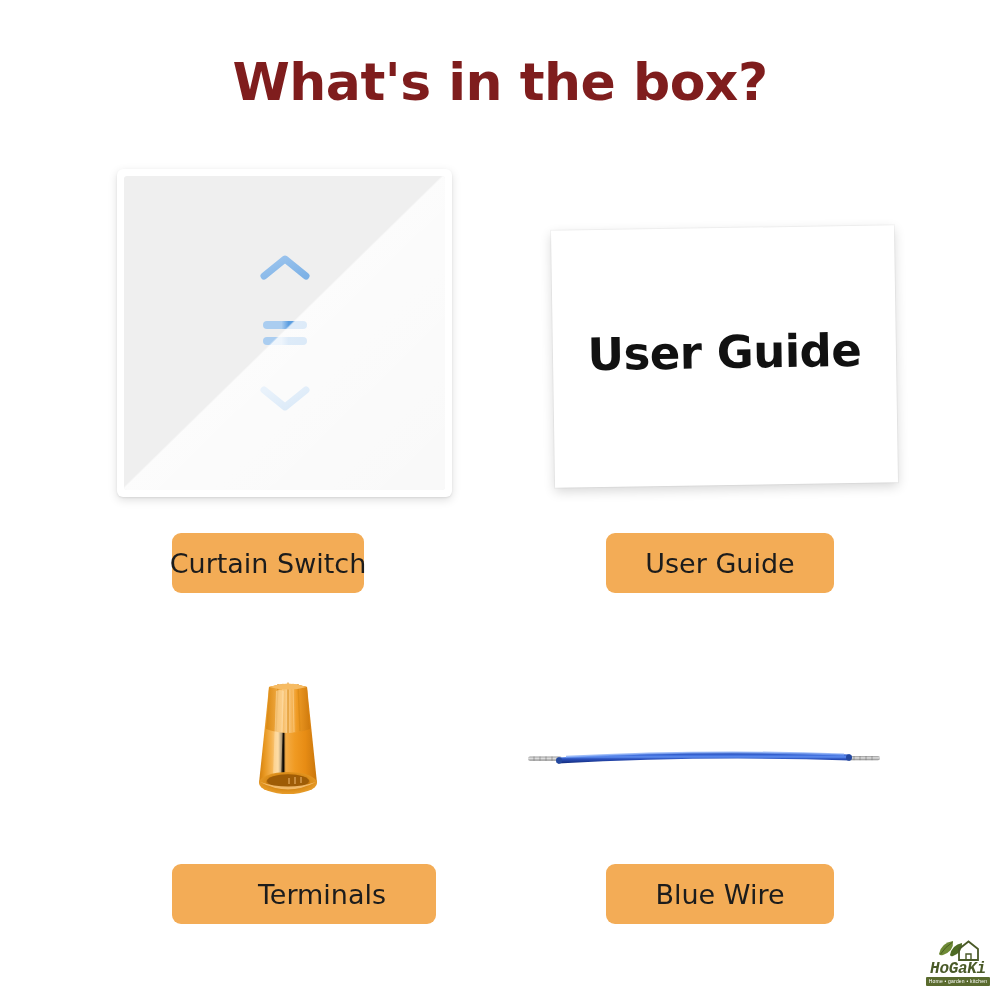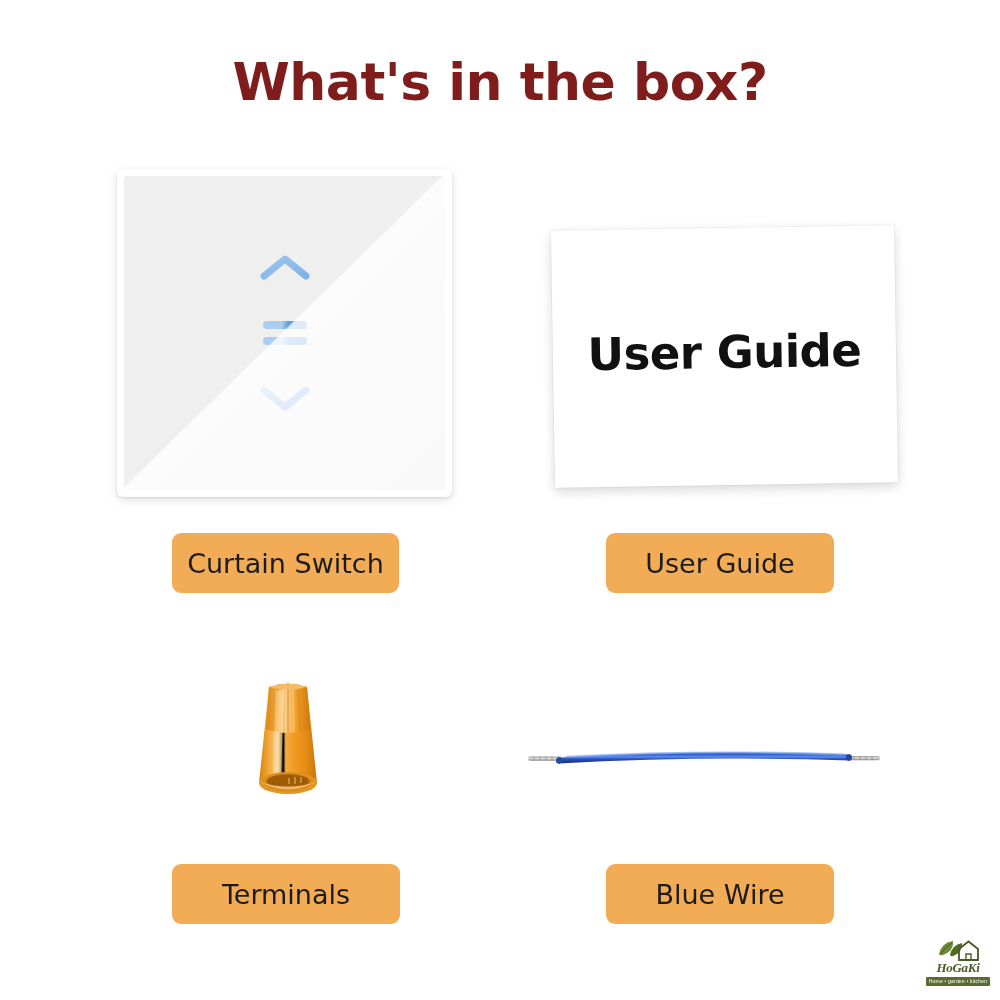--- a/index.html
+++ b/index.html
@@ -165,24 +165,24 @@
     width: 66px;
     height: 52px;
   }
   .logo-mark { position: absolute; left: 12px; top: 0px; }
   .logo-word {
     position: absolute;
     left: 0px;
     top: 22px;
     width: 66px;
     text-align: center;
-    font-family: Liberation Serif, serif;
+    font-family: Liberation Mono, monospace;
     font-weight: bold;
     font-style: italic;
-    font-size: 13px;
+    font-size: 16px;
     color: #4A5A28;
     letter-spacing: -0.3px;
   }
   .logo-tagline {
     position: absolute;
     left: 1px;
     top: 39px;
     width: 64px;
     background: #5A6B2E;
     color: #ffffff;
@@ -238,21 +238,21 @@
             </svg>
           </div>
 
         </div>
 
         <div class="switch-gloss"></div>
       </div>
     </div>
   </div>
 
-  <div class="badge" style="left:172px; top:533px; width:227px;">
+  <div class="badge" style="left:172px; top:533px; width:192px;">
     <span>Curtain Switch</span>
   </div>
 </div>
 
 <div class="item">
 
   <div class="visual" id="user-guide-visual">
     <div class="guide-paper">
       <span id="user-guide-cover-text">User Guide</span>
     </div>
@@ -318,21 +318,21 @@
       <g stroke="#f6c077" stroke-width="1.2" opacity="0.8">
         <path d="M48 106 L48 113"></path>
         <path d="M54 106 L54 112"></path>
         <path d="M42 107 L42 113"></path>
       </g>
 
       <path d="M13 111 Q41 126 69 111 Q41 120 13 111 Z" fill="#f9c477" opacity="0.85"></path>
     </svg>
   </div>
 
-  <div class="badge" style="left:172px; top:864px; width:228px;">
+  <div class="badge" style="left:172px; top:864px; width:228px;padding-left:36px;">
     <span>Terminals</span>
   </div>
 </div>
 
 <div class="item">
 
   <div class="visual" id="blue-wire-visual">
     <svg width="352" height="30" viewBox="0 0 352 30">
       <defs>
         <linearGradient id="wireIns" x1="0" y1="0" x2="0" y2="1">

